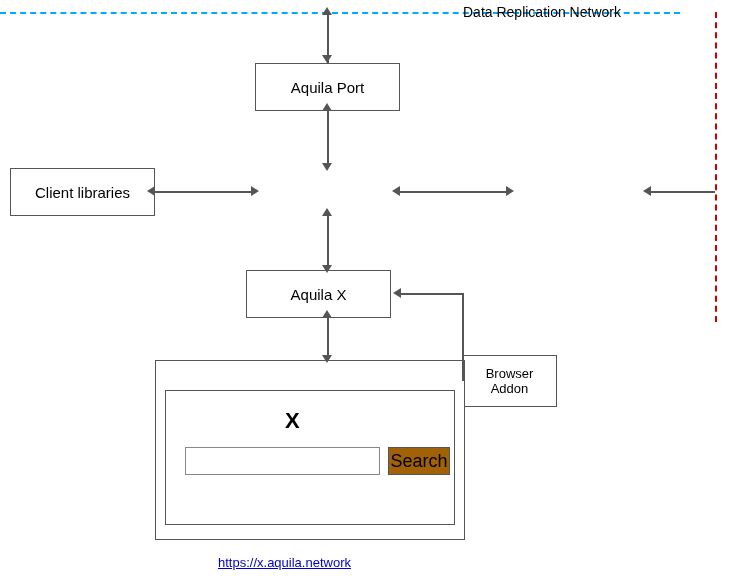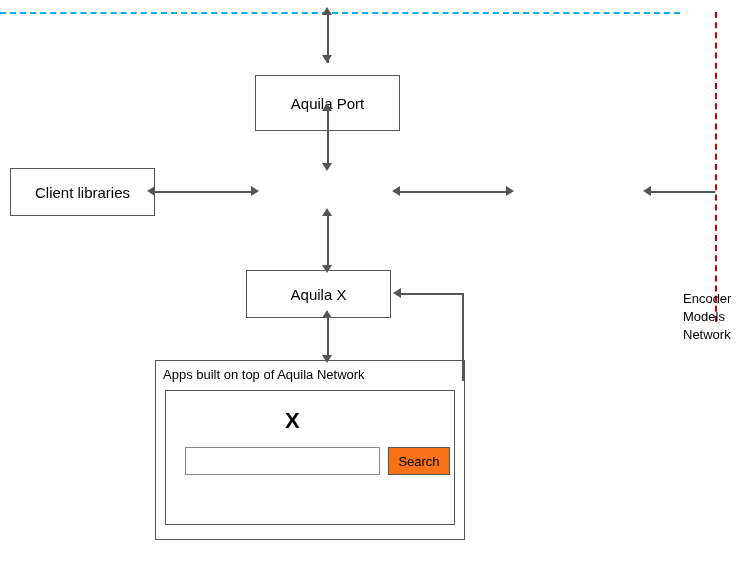--- a/index.html
+++ b/index.html
@@ -106,23 +106,23 @@
       position: absolute;
       border: 1.5px solid #888;
       background: #fff;
       height: 28px;
     }
 
     
     .search-btn {
       position: absolute;
       border: 1.5px solid #555;
-      background: #f97316;
+      background: #a16207;
       cursor: pointer;
-      font-size: 13px;
+      font-size: 18px;
       display: flex;
       align-items: center;
       justify-content: center;
     }
 
     
     .aquila-link {
       position: absolute;
       font-size: 13px;
       color: #0000cc;
@@ -135,65 +135,67 @@
       background: #f4a0a0 !important;
     }
   </style>
 </head>
 <body>
 
 <div class="diagram-container">
 
   <div class="drn-line"></div>
 
+  <div class="drn-label">
+    <span>Data Replication Network</span>
+  </div>
 
   <div class="red-dashed-v"></div>
 
-  <div class="emn-label">
-    <span style="white-space:pre-line;">Encoder
-Models
-Network</span>
-  </div>
-
-  <div class="box" style="left:255px; top:75px; width:145px; height:56px;">
+
+  <div class="box" style="left:255px; top:63px; width:145px; height:48px;">
     <span>Aquila Port</span>
   </div>
 
 
   <div class="box" style="left:10px; top:168px; width:145px; height:48px;">
     <span>Client libraries</span>
   </div>
 
 
   <div class="box" style="left:246px; top:270px; width:145px; height:48px;">
     <span>Aquila X</span>
   </div>
 
+  <div class="box" style="left:462px; top:355px; width:95px; height:52px; text-align:center; font-size:13px; white-space:pre-line;">
+    <span style="white-space:pre-line;">Browser
+Addon</span>
+  </div>
 
   <div style="position:absolute; left:155px; top:360px; width:310px; height:180px; border:1.5px solid #555; background:#fff;">
   </div>
 
-  <div style="position:absolute; left:163px; top:367px; font-size:13px; color:#000;">
-    <span>Apps built on top of Aquila Network</span>
-  </div>
 
   <div style="position:absolute; left:165px; top:390px; width:290px; height:135px; border:1.5px solid #555; background:#fff;">
   </div>
 
   <div style="position:absolute; left:285px; top:408px; font-size:22px; font-weight:bold; color:#000;">
     <span>X</span>
   </div>
 
   <div class="search-input" style="left:185px; top:447px; width:195px; height:28px;">
   </div>
 
   <div class="search-btn" style="position:absolute; left:388px; top:447px; width:62px; height:28px; border:1.5px solid #555;">
     <span>Search</span>
   </div>
 
+  <div class="aquila-link" style="left:218px; top:555px;">
+    <span>https://x.aquila.network</span>
+  </div>
 
   <div style="position:absolute; left:327px; top:111px; width:1.5px; height:57px; background:#555;"></div>
 
   <div class="ah-down" style="left:322px; top:163px;"></div>
 
   <div class="ah-up" style="left:322px; top:103px;"></div>
 
   <div style="position:absolute; left:327px; top:14px; width:1.5px; height:49px; background:#555;"></div>
   <div class="ah-up" style="left:322px; top:7px;"></div>
   <div class="ah-down" style="left:322px; top:55px;"></div>

